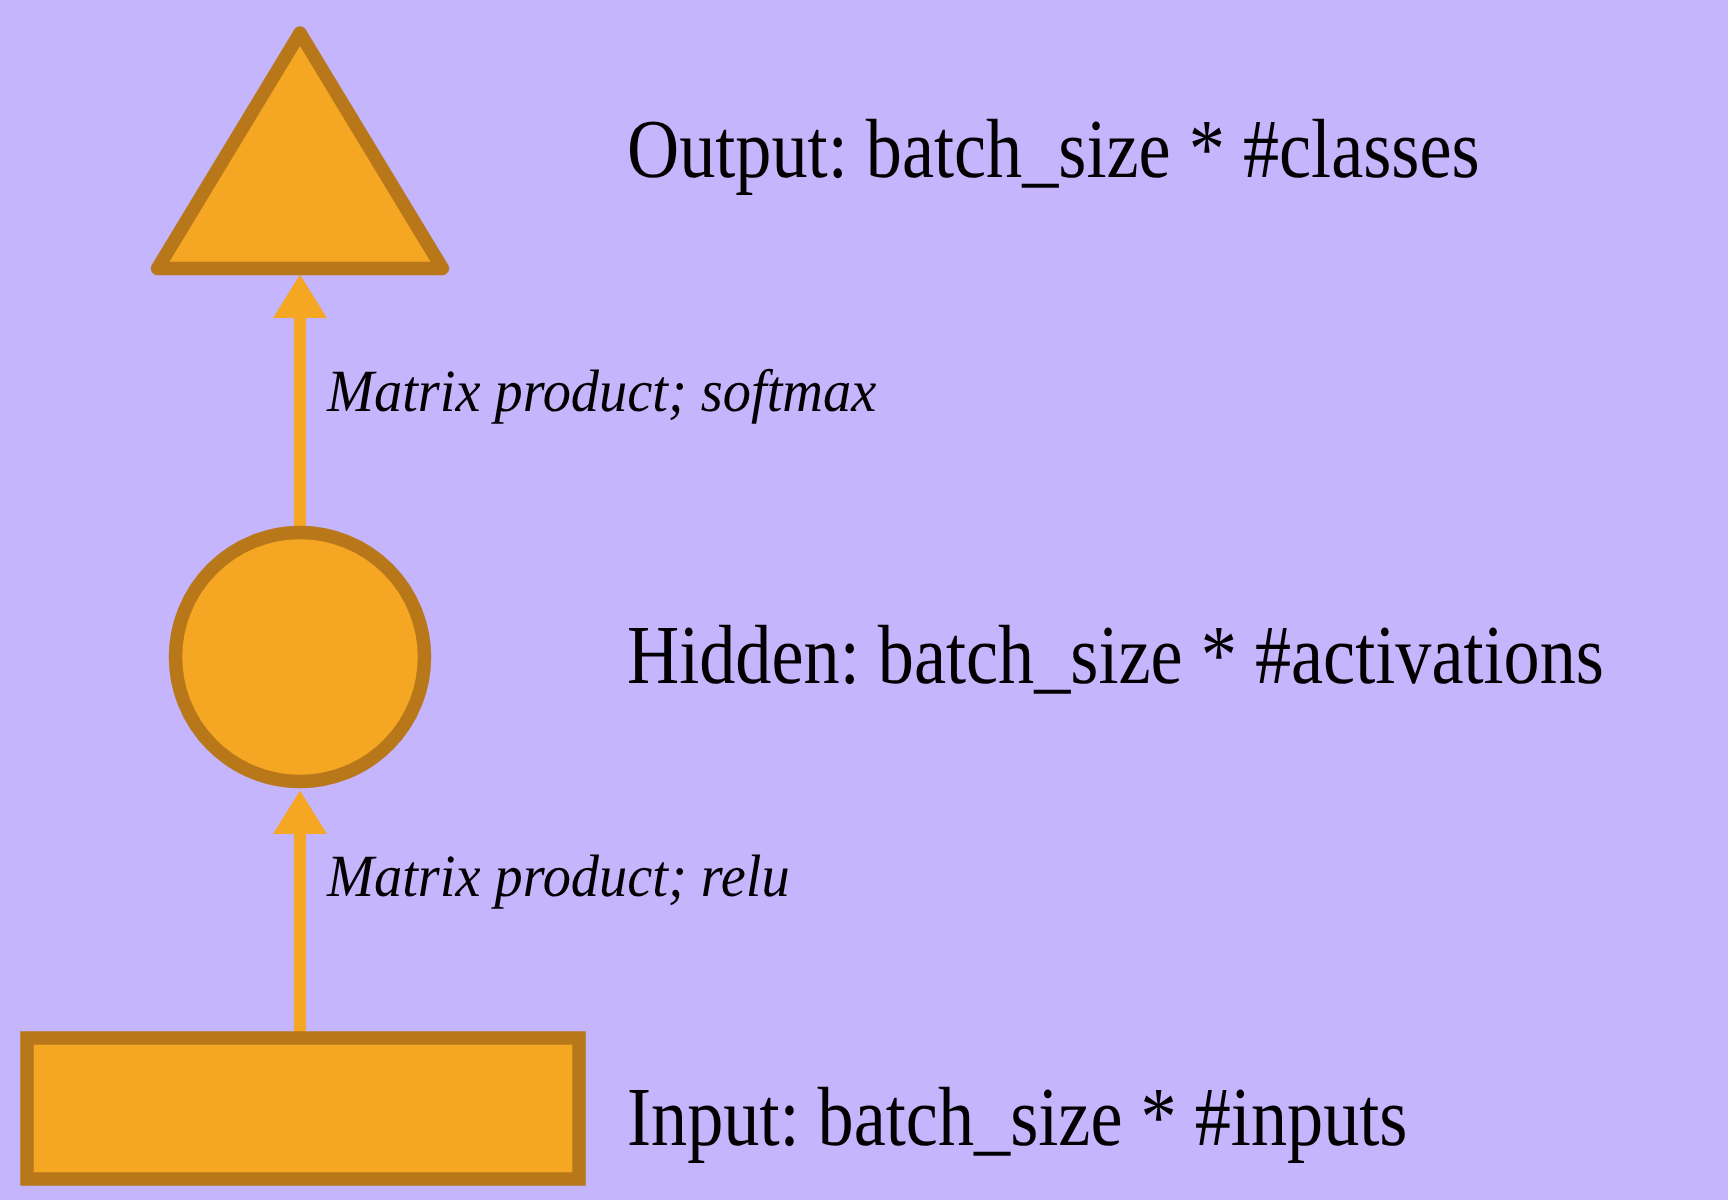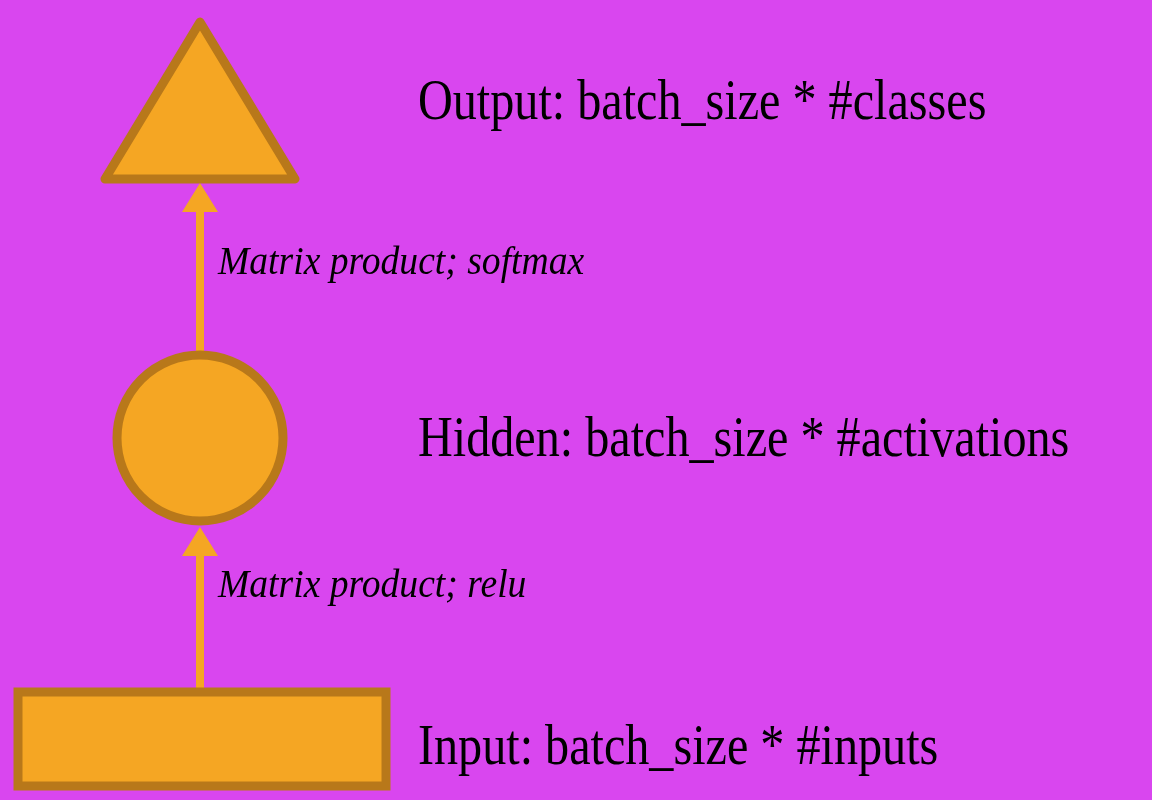--- a/index.html
+++ b/index.html
@@ -10,21 +10,21 @@
   body {
     width: 1152px;
     height: 800px;
     overflow: hidden;
     font-family: "Liberation Serif", "DejaVu Serif", serif;
   }
   #canvas {
     position: relative;
     width: 1152px;
     height: 800px;
-    background: #d946ef;
+    background: #c4b5fd;
   }
   #diagram-svg {
     position: absolute;
     left: 0;
     top: 0;
     width: 1152px;
     height: 800px;
   }
   .node-label {
     position: absolute;

